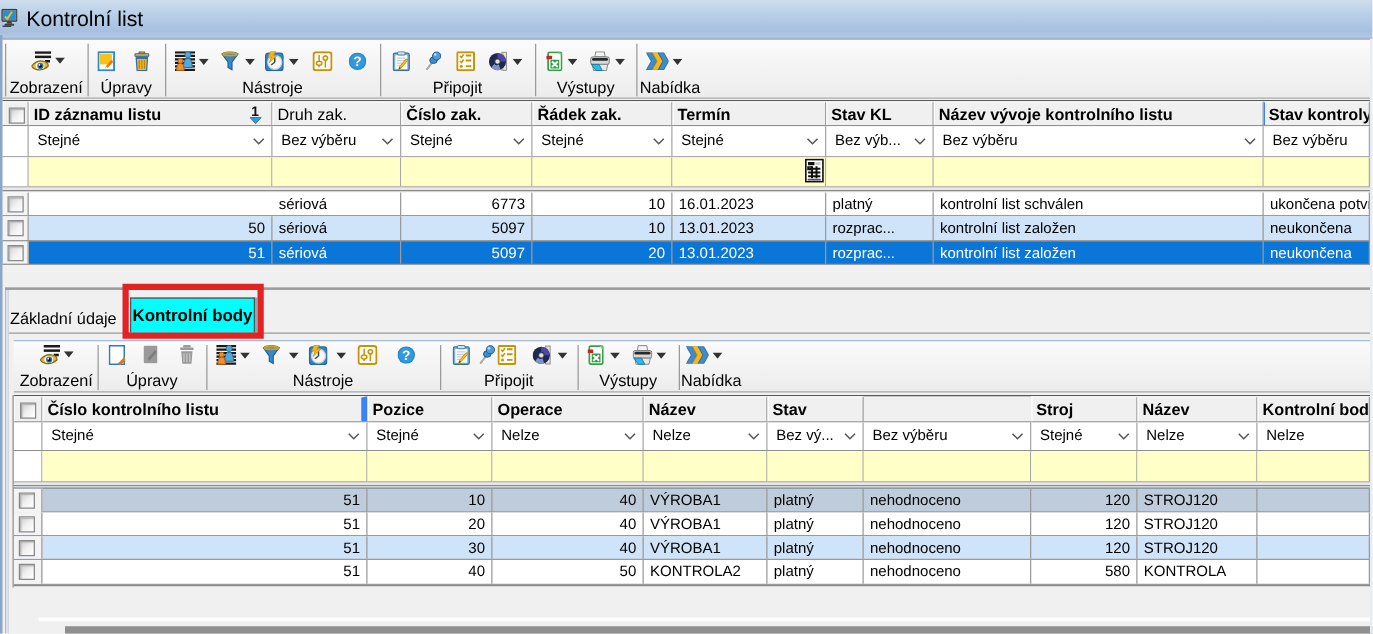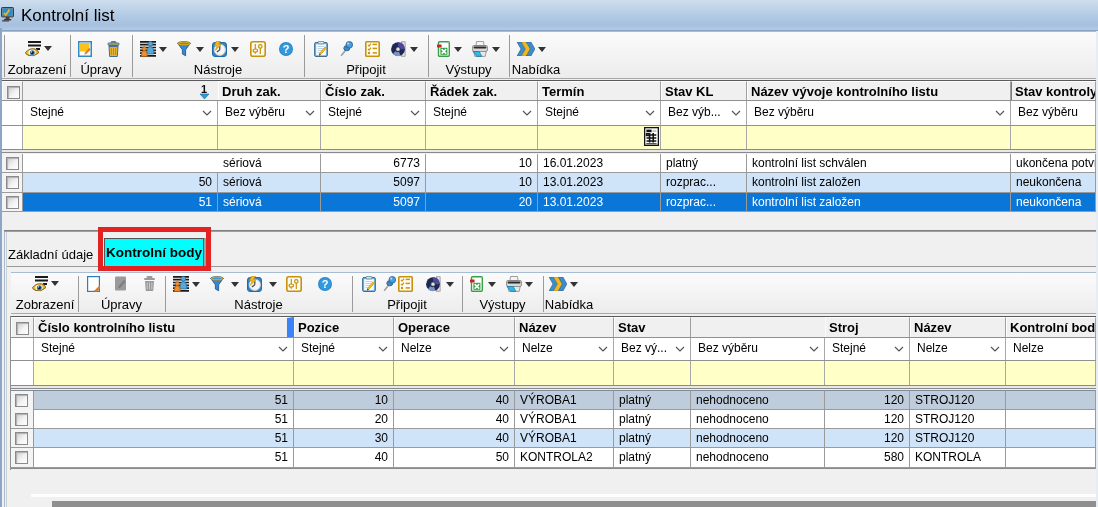--- a/index.html
+++ b/index.html
@@ -197,21 +197,22 @@
         </svg>
       </div>
       <div style="position:absolute;left:536px;top:15px;width:8px;height:5px">
         <svg width="8" height="5" viewBox="0 0 8 5" style="display:block">
           <path d="M0 0 L8 0 L4 5 Z" fill="#333"></path>
         </svg>
       </div>
     </div>
     <div style="position:absolute;left:2px;top:80px;width:1094px;height:21px;background:#f0f0f0;border-top:1px solid #5a5a5a;border-bottom:1px solid #909090;box-sizing:border-box">
       <div style="position:absolute;left:0px;top:0;width:21px;height:19px;border-right:1px solid #a0a0a0;border-top:1px solid #fdfdfd;border-left:1px solid #fdfdfd;font-weight:bold;font-size:13px;line-height:19px;padding-left:3px;overflow:hidden;white-space:nowrap;box-sizing:border-box"></div>
-      <div style="position:absolute;left:216px;top:0;width:103px;height:19px;border-right:1px solid #a0a0a0;border-top:1px solid #fdfdfd;border-left:1px solid #fdfdfd;font-weight:bold;font-size:13px;line-height:19px;padding-left:3px;overflow:hidden;white-space:nowrap;box-sizing:border-box">Druh zak.</div>
+      <div style="position:absolute;left:21px;top:0;width:195px;height:19px;border-right:1px solid #a0a0a0;border-top:1px solid #fdfdfd;border-left:1px solid #fdfdfd;font-weight:bold;font-size:13px;line-height:19px;padding-left:3px;overflow:hidden;white-space:nowrap;box-sizing:border-box">ID záznamu listu</div>
+      <div style="position:absolute;left:216px;top:0;width:103px;height:19px;border-right:1px solid #a0a0a0;border-top:1px solid #fdfdfd;border-left:1px solid #fdfdfd;font-weight:normal;font-size:13px;line-height:19px;padding-left:3px;overflow:hidden;white-space:nowrap;box-sizing:border-box">Druh zak.</div>
       <div style="position:absolute;left:319px;top:0;width:105px;height:19px;border-right:1px solid #a0a0a0;border-top:1px solid #fdfdfd;border-left:1px solid #fdfdfd;font-weight:bold;font-size:13px;line-height:19px;padding-left:3px;overflow:hidden;white-space:nowrap;box-sizing:border-box">Číslo zak.</div>
       <div style="position:absolute;left:424px;top:0;width:112px;height:19px;border-right:1px solid #a0a0a0;border-top:1px solid #fdfdfd;border-left:1px solid #fdfdfd;font-weight:bold;font-size:13px;line-height:19px;padding-left:3px;overflow:hidden;white-space:nowrap;box-sizing:border-box">Řádek zak.</div>
       <div style="position:absolute;left:536px;top:0;width:123px;height:19px;border-right:1px solid #a0a0a0;border-top:1px solid #fdfdfd;border-left:1px solid #fdfdfd;font-weight:bold;font-size:13px;line-height:19px;padding-left:3px;overflow:hidden;white-space:nowrap;box-sizing:border-box">Termín</div>
       <div style="position:absolute;left:659px;top:0;width:86px;height:19px;border-right:1px solid #a0a0a0;border-top:1px solid #fdfdfd;border-left:1px solid #fdfdfd;font-weight:bold;font-size:13px;line-height:19px;padding-left:3px;overflow:hidden;white-space:nowrap;box-sizing:border-box">Stav KL</div>
       <div style="position:absolute;left:745px;top:0;width:264px;height:19px;border-right:1px solid #a0a0a0;border-top:1px solid #fdfdfd;border-left:1px solid #fdfdfd;font-weight:bold;font-size:13px;line-height:19px;padding-left:3px;overflow:hidden;white-space:nowrap;box-sizing:border-box">Název vývoje kontrolního listu</div>
       <div style="position:absolute;left:1009px;top:0;width:85px;height:19px;border-right:1px solid #a0a0a0;border-top:1px solid #fdfdfd;border-left:1px solid #3b82f6;font-weight:bold;font-size:13px;line-height:19px;padding-left:3px;overflow:hidden;white-space:nowrap;box-sizing:border-box">Stav kontroly</div>
       <div style="position:absolute;left:5px;top:5px;width:11px;height:11px;border:1px solid #8a8a8a;background:linear-gradient(135deg,#cdcdcd 0%,#f2f2f2 55%,#fff 100%);box-shadow:inset 1px 1px 1px #b0b0b0"></div>
       <div style="position:absolute;left:198px;top:3px;width:10px;height:16px">
         <svg width="10" height="16" viewBox="0 0 10 16" style="display:block">
           <text x="4" y="9" font-family="Liberation Sans" font-size="11" font-weight="bold" fill="#111" text-anchor="middle">1</text>
@@ -517,21 +518,21 @@
         </svg>
       </div>
       <div style="position:absolute;left:559px;top:9px;width:8px;height:5px">
         <svg width="8" height="5" viewBox="0 0 8 5" style="display:block">
           <path d="M0 0 L8 0 L4 5 Z" fill="#333"></path>
         </svg>
       </div>
     </div>
     <div style="position:absolute;left:11px;top:316px;width:1085px;height:22px;background:#f0f0f0;border-top:1px solid #5a5a5a;border-bottom:1px solid #909090;box-sizing:border-box">
       <div style="position:absolute;left:0px;top:0;width:23px;height:20px;border-right:1px solid #a0a0a0;border-top:1px solid #fdfdfd;border-left:1px solid #fdfdfd;font-weight:bold;font-size:13px;line-height:20px;padding-left:3px;overflow:hidden;white-space:nowrap;box-sizing:border-box"></div>
-      <div style="position:absolute;left:23px;top:0;width:260px;height:20px;border-right:7px solid #3b82f6;border-top:1px solid #fdfdfd;border-left:1px solid #fdfdfd;font-weight:bold;font-size:13px;line-height:20px;padding-left:3px;overflow:hidden;white-space:nowrap;box-sizing:border-box">Číslo kontrolního listu</div>
+      <div style="position:absolute;left:23px;top:0;width:260px;height:20px;border-right:5px solid #3b82f6;border-top:1px solid #fdfdfd;border-left:1px solid #fdfdfd;font-weight:bold;font-size:13px;line-height:20px;padding-left:3px;overflow:hidden;white-space:nowrap;box-sizing:border-box">Číslo kontrolního listu</div>
       <div style="position:absolute;left:283px;top:0;width:100px;height:20px;border-right:1px solid #a0a0a0;border-top:1px solid #fdfdfd;border-left:1px solid #fdfdfd;font-weight:bold;font-size:13px;line-height:20px;padding-left:3px;overflow:hidden;white-space:nowrap;box-sizing:border-box">Pozice</div>
       <div style="position:absolute;left:383px;top:0;width:121px;height:20px;border-right:1px solid #a0a0a0;border-top:1px solid #fdfdfd;border-left:1px solid #fdfdfd;font-weight:bold;font-size:13px;line-height:20px;padding-left:3px;overflow:hidden;white-space:nowrap;box-sizing:border-box">Operace</div>
       <div style="position:absolute;left:504px;top:0;width:99px;height:20px;border-right:1px solid #a0a0a0;border-top:1px solid #fdfdfd;border-left:1px solid #fdfdfd;font-weight:bold;font-size:13px;line-height:20px;padding-left:3px;overflow:hidden;white-space:nowrap;box-sizing:border-box">Název</div>
       <div style="position:absolute;left:603px;top:0;width:77px;height:20px;border-right:1px solid #a0a0a0;border-top:1px solid #fdfdfd;border-left:1px solid #fdfdfd;font-weight:bold;font-size:13px;line-height:20px;padding-left:3px;overflow:hidden;white-space:nowrap;box-sizing:border-box">Stav</div>
       <div style="position:absolute;left:814px;top:0;width:85px;height:20px;border-right:1px solid #a0a0a0;border-top:1px solid #fdfdfd;border-left:1px solid #fdfdfd;font-weight:bold;font-size:13px;line-height:20px;padding-left:3px;overflow:hidden;white-space:nowrap;box-sizing:border-box">Stroj</div>
       <div style="position:absolute;left:899px;top:0;width:96px;height:20px;border-right:1px solid #a0a0a0;border-top:1px solid #fdfdfd;border-left:1px solid #fdfdfd;font-weight:bold;font-size:13px;line-height:20px;padding-left:3px;overflow:hidden;white-space:nowrap;box-sizing:border-box">Název</div>
       <div style="position:absolute;left:995px;top:0;width:90px;height:20px;border-right:1px solid #a0a0a0;border-top:1px solid #fdfdfd;border-left:1px solid #fdfdfd;font-weight:bold;font-size:13px;line-height:20px;padding-left:3px;overflow:hidden;white-space:nowrap;box-sizing:border-box">Kontrolní bod</div>
       <div style="position:absolute;left:5px;top:5px;width:11px;height:11px;border:1px solid #8a8a8a;background:linear-gradient(135deg,#cdcdcd 0%,#f2f2f2 55%,#fff 100%);box-shadow:inset 1px 1px 1px #b0b0b0"></div>
     </div>
     <div style="position:absolute;left:11px;top:338px;width:1085px;height:23px;background:#fff;border-bottom:1px solid #909090;box-sizing:border-box">

